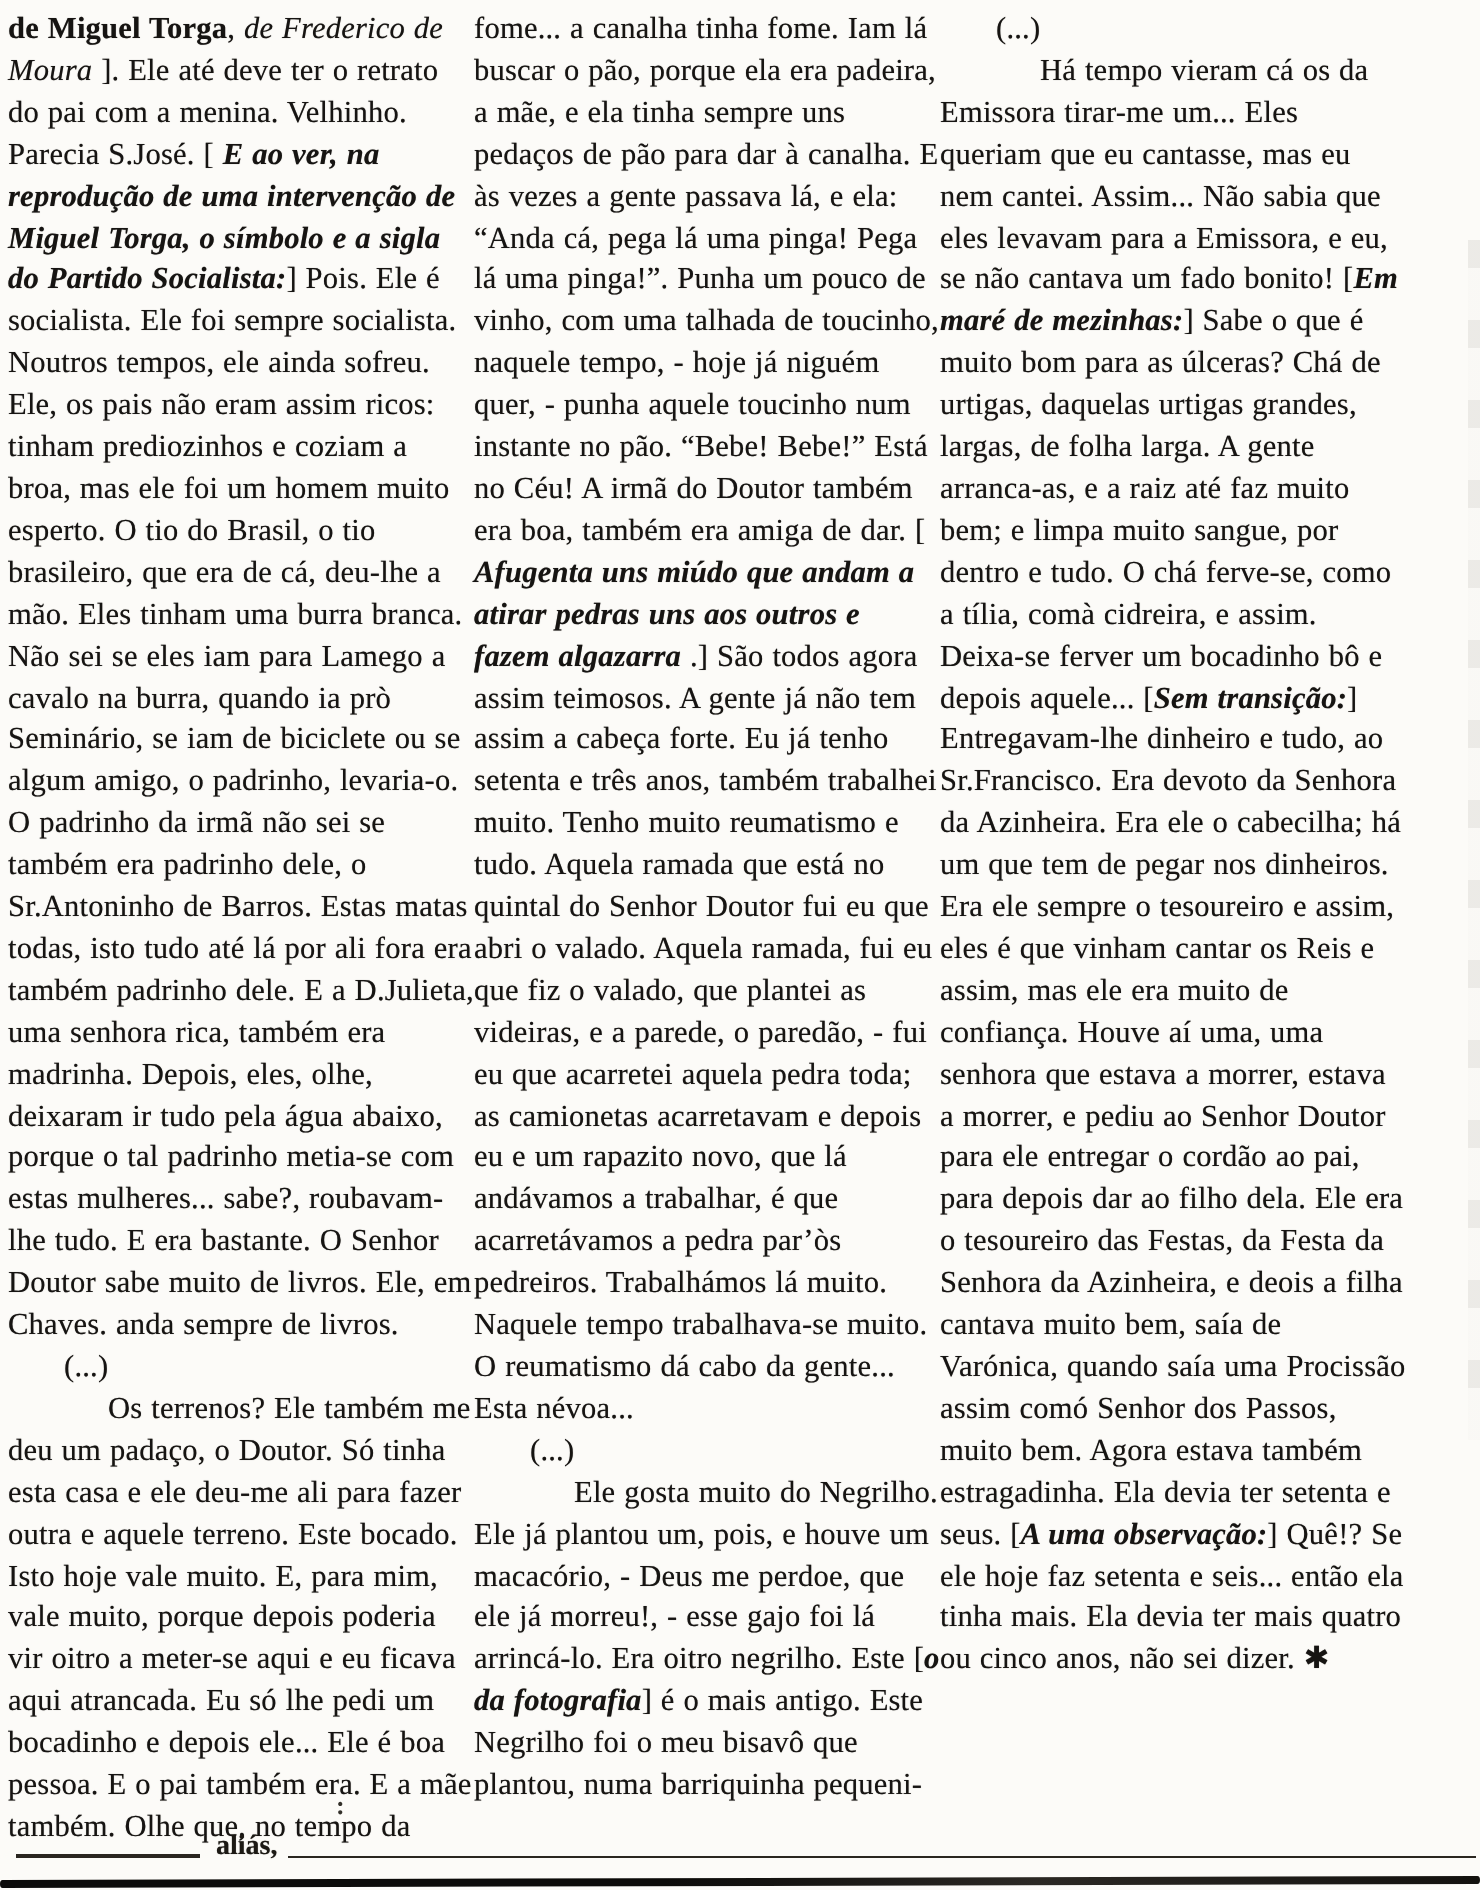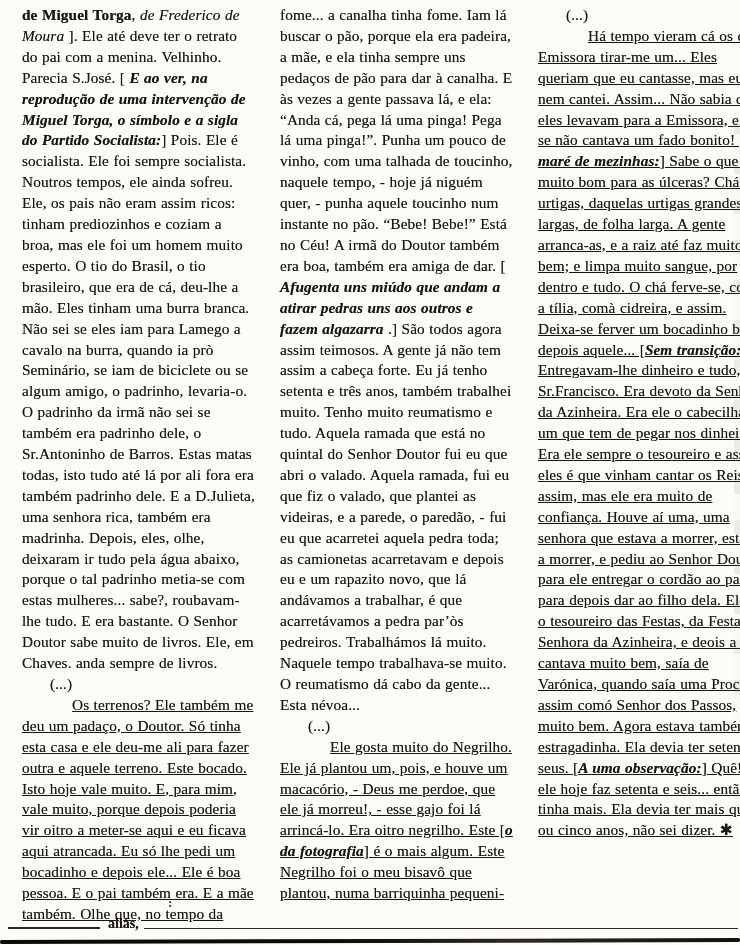--- a/index.html
+++ b/index.html
@@ -12,37 +12,37 @@
     width: 740px;
     height: 945px;
     margin: 0;
     background: #fcfbf8;
     overflow: hidden;
     font-family: "Liberation Serif", "DejaVu Serif", serif;
     color: #161412;
   }
   .columns {
     display: flex;
-    gap: 25px;
-    padding: 5px 12px 0 22px;
+    gap: 0;
+    padding: 5px 12px 0 4px;
   }
   .col {
     width: 233px;
     flex: 0 0 233px;
     font-size: 15.3px;
     line-height: 20.9px;
     letter-spacing: 0.1px;
     text-align: left;
     word-spacing: 0.5px;
   }
   .col p {
     margin: 0;
   }
   .col p.indent-small { text-indent: 28px; }
-  .col p.indent-large { text-indent: 50px; text-decoration: underline; }
+  .col p.indent-large { text-indent: 50px; }
   .run-n { font-style: normal; font-weight: 400; }
   .run-i { font-style: italic; font-weight: 400; }
   .run-b { font-style: normal; font-weight: 700; }
   .run-bi { font-style: italic; font-weight: 600; }
   
   .col, .footer-note {
     text-shadow: 0 0 0.4px rgba(20,16,12,0.55);
   }
   .footer {
     position: absolute;
@@ -114,21 +114,21 @@
 
   <div class="columns" id="columns">
       <div class="col">
         <p><span class="run-b">de Miguel Torga</span><span class="run-n">, </span><span class="run-i">de Frederico de Moura</span><span class="run-n"> ]. Ele até deve ter o retrato do pai com a menina. Velhinho. Parecia S.José. [ </span><span class="run-bi">E ao ver, na reprodução de uma intervenção de Miguel Torga, o símbolo e a sigla do Partido Socialista:</span><span class="run-n">] Pois. Ele é socialista. Ele foi sempre socialista. Noutros tempos, ele ainda sofreu. Ele, os pais não eram assim ricos: tinham prediozinhos e coziam a broa, mas ele foi um homem muito esperto. O tio do Brasil, o tio brasileiro, que era de cá, deu-lhe a mão. Eles tinham uma burra branca. Não sei se eles iam para Lamego a cavalo na burra, quando ia prò Seminário, se iam de biciclete ou se algum amigo, o padrinho, levaria-o. O padrinho da irmã não sei se também era padrinho dele, o Sr.Antoninho de Barros. Estas matas todas, isto tudo até lá por ali fora era também padrinho dele. E a D.Julieta, uma senhora rica, também era madrinha. Depois, eles, olhe, deixaram ir tudo pela água abaixo, porque o tal padrinho metia-se com estas mulheres... sabe?, roubavam-lhe tudo. E era bastante. O Senhor Doutor sabe muito de livros. Ele, em Chaves. anda sempre de livros.</span></p>
         <p class="indent-small"><span class="run-n">(...)</span></p>
         <p class="indent-large"><span class="run-n">Os terrenos? Ele também me deu um padaço, o Doutor. Só tinha esta casa e ele deu-me ali para fazer outra e aquele terreno. Este bocado. Isto hoje vale muito. E, para mim, vale muito, porque depois poderia vir oitro a meter-se aqui e eu ficava aqui atrancada. Eu só lhe pedi um bocadinho e depois ele... Ele é boa pessoa. E o pai também era. E a mãe também. Olhe que, no tempo da</span></p>
       </div>
       <div class="col">
         <p><span class="run-n">fome... a canalha tinha fome. Iam lá buscar o pão, porque ela era padeira, a mãe, e ela tinha sempre uns pedaços de pão para dar à canalha. E às vezes a gente passava lá, e ela: “Anda cá, pega lá uma pinga! Pega lá uma pinga!”. Punha um pouco de vinho, com uma talhada de toucinho, naquele tempo, - hoje já niguém quer, - punha aquele toucinho num instante no pão. “Bebe! Bebe!” Está no Céu! A irmã do Doutor também era boa, também era amiga de dar. [ </span><span class="run-bi">Afugenta uns miúdo que andam a atirar pedras uns aos outros e fazem algazarra</span><span class="run-n"> .] São todos agora assim teimosos. A gente já não tem assim a cabeça forte. Eu já tenho setenta e três anos, também trabalhei muito. Tenho muito reumatismo e tudo. Aquela ramada que está no quintal do Senhor Doutor fui eu que abri o valado. Aquela ramada, fui eu que fiz o valado, que plantei as videiras, e a parede, o paredão, - fui eu que acarretei aquela pedra toda; as camionetas acarretavam e depois eu e um rapazito novo, que lá andávamos a trabalhar, é que acarretávamos a pedra par’òs pedreiros. Trabalhámos lá muito. Naquele tempo trabalhava-se muito. O reumatismo dá cabo da gente... Esta névoa...</span></p>
         <p class="indent-small"><span class="run-n">(...)</span></p>
-        <p class="indent-large"><span class="run-n">Ele gosta muito do Negrilho. Ele já plantou um, pois, e houve um macacório, - Deus me perdoe, que ele já morreu!, - esse gajo foi lá arrincá-lo. Era oitro negrilho. Este [</span><span class="run-bi">o da fotografia</span><span class="run-n">] é o mais algum. Este Negrilho foi o meu bisavô que plantou, numa barriquinha pequeni-</span></p>
+        <p class="indent-large"><span class="run-n">Ele gosta muito do Negrilho. Ele já plantou um, pois, e houve um macacório, - Deus me perdoe, que ele já morreu!, - esse gajo foi lá arrincá-lo. Era oitro negrilho. Este [</span><span class="run-bi">o da fotografia</span><span class="run-n">] é o mais antigo. Este Negrilho foi o meu bisavô que plantou, numa barriquinha pequeni-</span></p>
       </div>
       <div class="col">
         <p class="indent-small"><span class="run-n">(...)</span></p>
         <p class="indent-large"><span class="run-n">Há tempo vieram cá os da Emissora tirar-me um... Eles queriam que eu cantasse, mas eu nem cantei. Assim... Não sabia que eles levavam para a Emissora, e eu, se não cantava um fado bonito! [</span><span class="run-bi">Em maré de mezinhas:</span><span class="run-n">] Sabe o que é muito bom para as úlceras? Chá de urtigas, daquelas urtigas grandes, largas, de folha larga. A gente arranca-as, e a raiz até faz muito bem; e limpa muito sangue, por dentro e tudo. O chá ferve-se, como a tília, comà cidreira, e assim. Deixa-se ferver um bocadinho bô e depois aquele... [</span><span class="run-bi">Sem transição:</span><span class="run-n">] Entregavam-lhe dinheiro e tudo, ao Sr.Francisco. Era devoto da Senhora da Azinheira. Era ele o cabecilha; há um que tem de pegar nos dinheiros. Era ele sempre o tesoureiro e assim, eles é que vinham cantar os Reis e assim, mas ele era muito de confiança. Houve aí uma, uma senhora que estava a morrer, estava a morrer, e pediu ao Senhor Doutor para ele entregar o cordão ao pai, para depois dar ao filho dela. Ele era o tesoureiro das Festas, da Festa da Senhora da Azinheira, e deois a filha cantava muito bem, saía de Varónica, quando saía uma Procissão assim comó Senhor dos Passos, muito bem. Agora estava também estragadinha. Ela devia ter setenta e seus. [</span><span class="run-bi">A uma observação:</span><span class="run-n">] Quê!? Se ele hoje faz setenta e seis... então ela tinha mais. Ela devia ter mais quatro ou cinco anos, não sei dizer. ✱</span></p>
       </div>
     </div>
 
   <span class="colon-artifact">:</span>
 
   <div class="footer">

